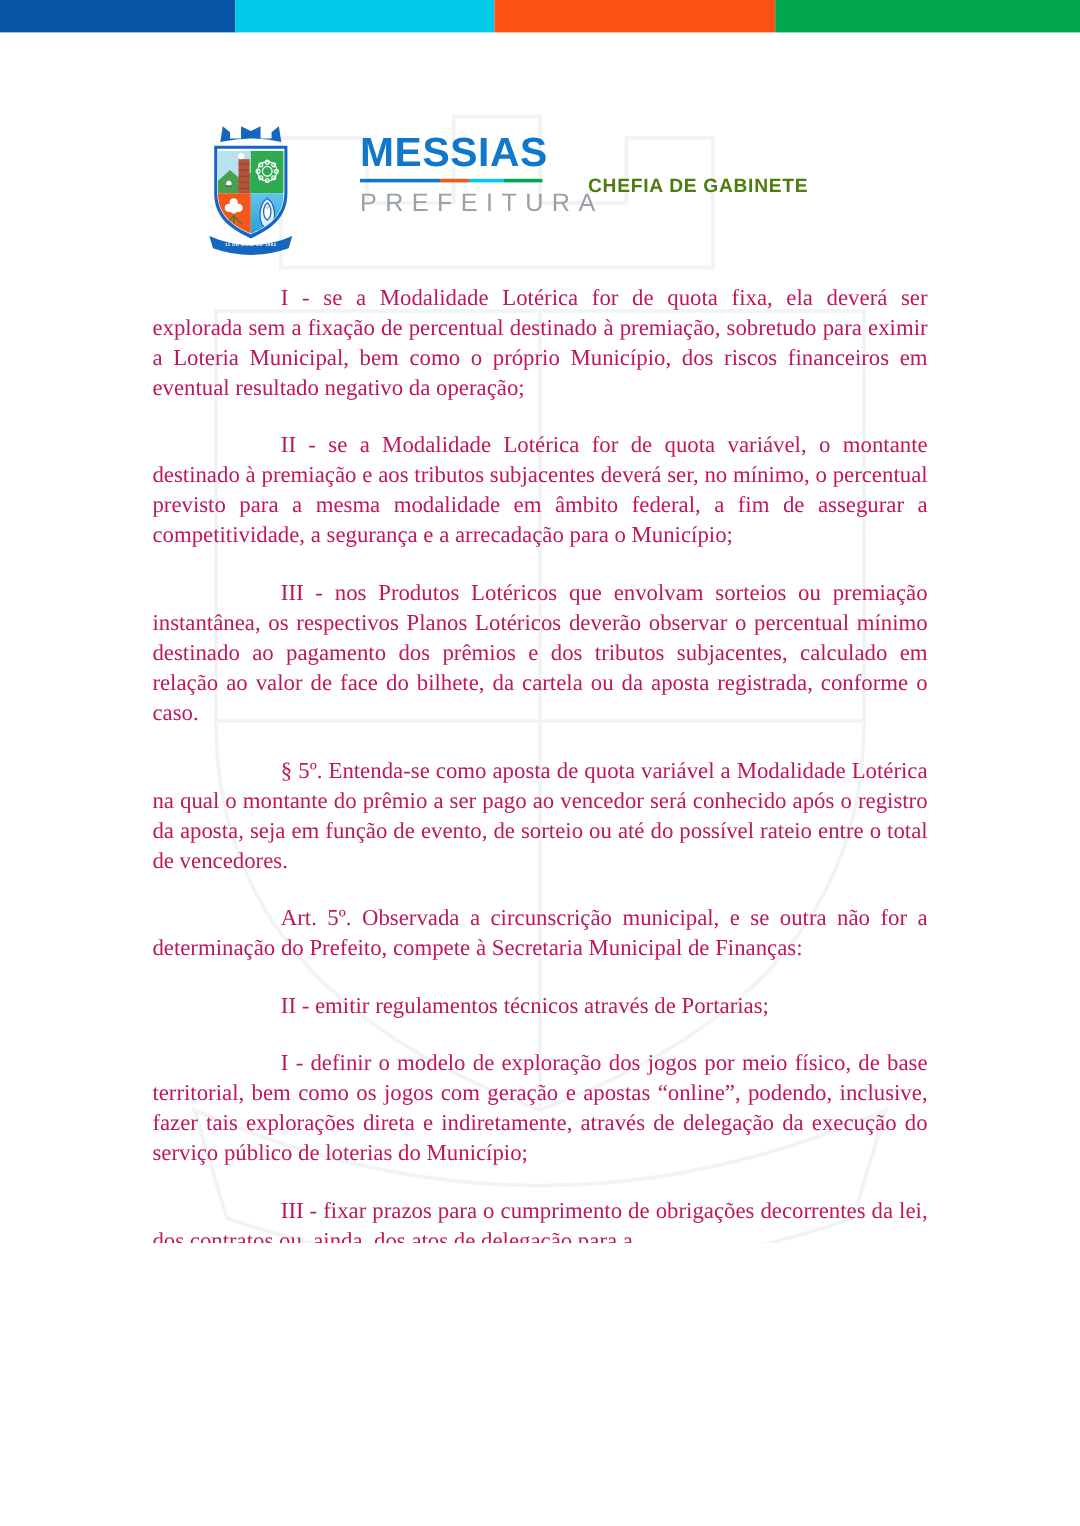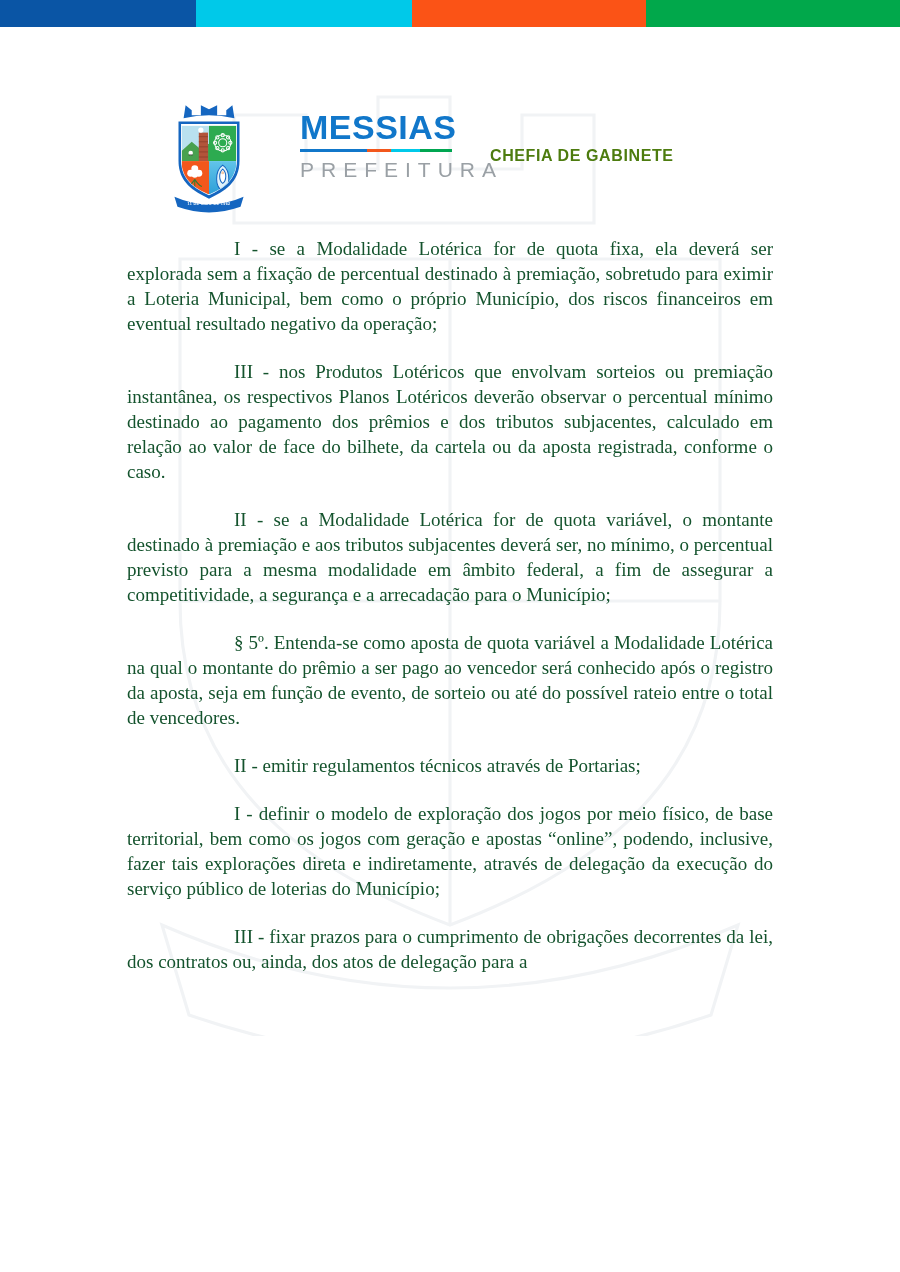--- a/index.html
+++ b/index.html
@@ -40,21 +40,21 @@
   .department {
     position: absolute; left: 490px; top: 147px;
     font-family: "Liberation Sans", sans-serif;
     font-size: 16px; font-weight: 700; letter-spacing: 0.6px;
     color: #4d7c0f;
   }
 
   
   .doc {
     position: absolute; left: 127px; top: 236px; width: 646px;
-    font-size: 19px; line-height: 25px; color: #14532d;
+    font-size: 19px; line-height: 25px; color: #be185d;
     text-align: justify;
   }
   .doc p { text-indent: 107px; margin-bottom: 23px; }
 
   
   .slogan {
     position: absolute; left: 0; top: 1176px; width: 900px;
     text-align: center; white-space: pre;
     font-family: "Liberation Sans", sans-serif;
     font-size: 23px; color: #6d28d9; font-weight: 600; letter-spacing: 0.3px;
@@ -150,23 +150,24 @@
   <div class="wordmark">
     <div class="line">MESSIAS</div>
     <div class="divider"></div>
     <div class="subtitle">PREFEITURA</div>
   </div>
 
   <div class="department">CHEFIA DE GABINETE</div>
 
   <div class="doc">
     <p>I - se a Modalidade Lotérica for de quota fixa, ela deverá ser explorada sem a fixação de percentual destinado à premiação, sobretudo para eximir a Loteria Municipal, bem como o próprio Município, dos riscos financeiros em eventual resultado negativo da operação;</p>
+    <p>II - se a Modalidade Lotérica for de quota variável, o montante destinado à premiação e aos tributos subjacentes deverá ser, no mínimo, o percentual previsto para a mesma modalidade em âmbito federal, a fim de assegurar a competitividade, a segurança e a arrecadação para o Município;</p>
     <p>III - nos Produtos Lotéricos que envolvam sorteios ou premiação instantânea, os respectivos Planos Lotéricos deverão observar o percentual mínimo destinado ao pagamento dos prêmios e dos tributos subjacentes,  calculado em relação ao valor de face do bilhete, da cartela ou da aposta registrada, conforme o caso.</p>
-    <p>II - se a Modalidade Lotérica for de quota variável, o montante destinado à premiação e aos tributos subjacentes deverá ser, no mínimo, o percentual previsto para a mesma modalidade em âmbito federal, a fim de assegurar a competitividade, a segurança e a arrecadação para o Município;</p>
     <p>§ 5º. Entenda-se como aposta de quota variável a Modalidade Lotérica na qual o montante do prêmio a ser pago ao vencedor será conhecido após o registro da aposta, seja em função de evento, de sorteio ou até do possível rateio entre o total de vencedores.</p>
+    <p>Art. 5º. Observada a circunscrição municipal, e se outra não for a determinação do Prefeito, compete à Secretaria Municipal de Finanças:</p>
     <p>II - emitir regulamentos técnicos através de Portarias;</p>
     <p>I - definir o modelo de exploração dos jogos por meio físico, de base territorial, bem como os jogos com geração e apostas “online”, podendo, inclusive, fazer tais explorações direta e indiretamente, através de delegação da execução do serviço público de loterias do Município;</p>
     <p>III - fixar prazos para o cumprimento de obrigações decorrentes da lei, dos contratos ou, ainda, dos atos de delegação para a</p>
   </div>
 
   <div class="slogan"><span>TEM </span><span class="heavy">VALOR</span><span> E FAZ </span><span class="heavy">HISTÓRIA!</span></div>
 
   <div class="footerbar">
     <div class="seg1"></div>
     <div class="seg2"></div>

